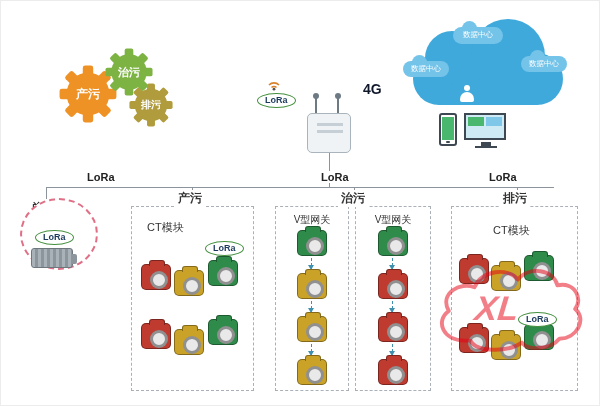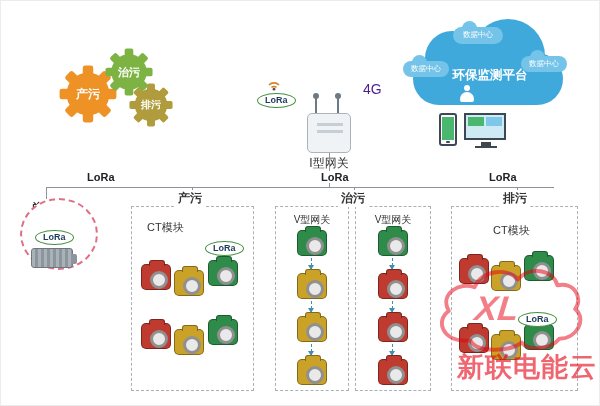--- a/index.html
+++ b/index.html
@@ -117,25 +117,23 @@
   <svg class="abs" style="left:264px;top:74px;width:18px;height:16px" viewBox="0 0 18 16">
     <path d="M4 10 A7 7 0 0 1 14 10" stroke="#d9822b" fill="none" stroke-width="1.6"></path>
     <path d="M6.5 12.5 A3.5 3.5 0 0 1 11.5 12.5" stroke="#d9822b" fill="none" stroke-width="1.6"></path>
     <circle cx="9" cy="14.2" r="1.4" fill="#555"></circle>
   </svg>
   <span class="lora-badge" style="left:256px;top:92px">LoRa</span>
 
   <div class="antenna" style="left:314px;top:96px"></div>
   <div class="antenna" style="left:336px;top:96px"></div>
   <div class="gw-body" style="left:306px;top:112px"></div>
-  <span class="txt" style="left:296px;top:154px;width:64px;text-align:center;font-size:12px">I型网关</span>
-  <span class="txt" style="left:362px;top:80px;font-size:14px;font-weight:normal;color:#4c1d95">4G</span>
+  <span class="txt" style="left:362px;top:80px;font-size:14px;font-weight:bold;color:#0f172a">4G</span>
 
   <div class="cloud-main" style="left:412px;top:52px;width:150px;height:52px"></div>
-  <span class="cloud-label" style="left:424px;top:66px;width:130px">环保监测平台</span>
 
   <div class="cloud-sm" style="left:452px;top:26px;width:50px;height:17px">
     <span>数据中心</span>
   </div>
   <div class="cloud-sm" style="left:402px;top:60px;width:46px;height:16px">
     <span>数据中心</span>
   </div>
   <div class="cloud-sm" style="left:520px;top:55px;width:46px;height:16px">
     <span>数据中心</span>
   </div>
@@ -204,15 +202,14 @@
   <div class="ct ct-green" style="left:523px;top:254px"></div>
   <span class="lora-badge" style="left:517px;top:311px">LoRa</span>
   <div class="ct ct-red" style="left:458px;top:326px"></div>
   <div class="ct ct-yellow" style="left:490px;top:333px"></div>
   <div class="ct ct-green" style="left:523px;top:323px"></div>
 
   <svg class="wm" style="left:430px;top:258px;width:158px;height:104px;opacity:.5" viewBox="0 0 160 104">
     <path d="M34 82 C12 82 4 62 18 52 C8 34 30 22 44 28 C52 10 78 8 88 20 C100 6 124 10 128 26 C146 22 154 40 146 50 C158 60 148 80 130 80 C120 92 98 92 92 84 C78 94 46 94 40 82 Z" fill="none" stroke="#e60012" stroke-width="4" stroke-linejoin="round"></path>
   </svg>
   <span class="wm" style="left:474px;top:288px;font-size:34px;font-weight:900;font-style:italic;opacity:.5;transform:skewX(-6deg)">XL</span>
-  <span class="wm" style="left:456px;top:348px;font-size:27px;font-weight:bold;opacity:.6;letter-spacing:1px">新联电能云</span>
 
 </div>
 
 </body></html>

